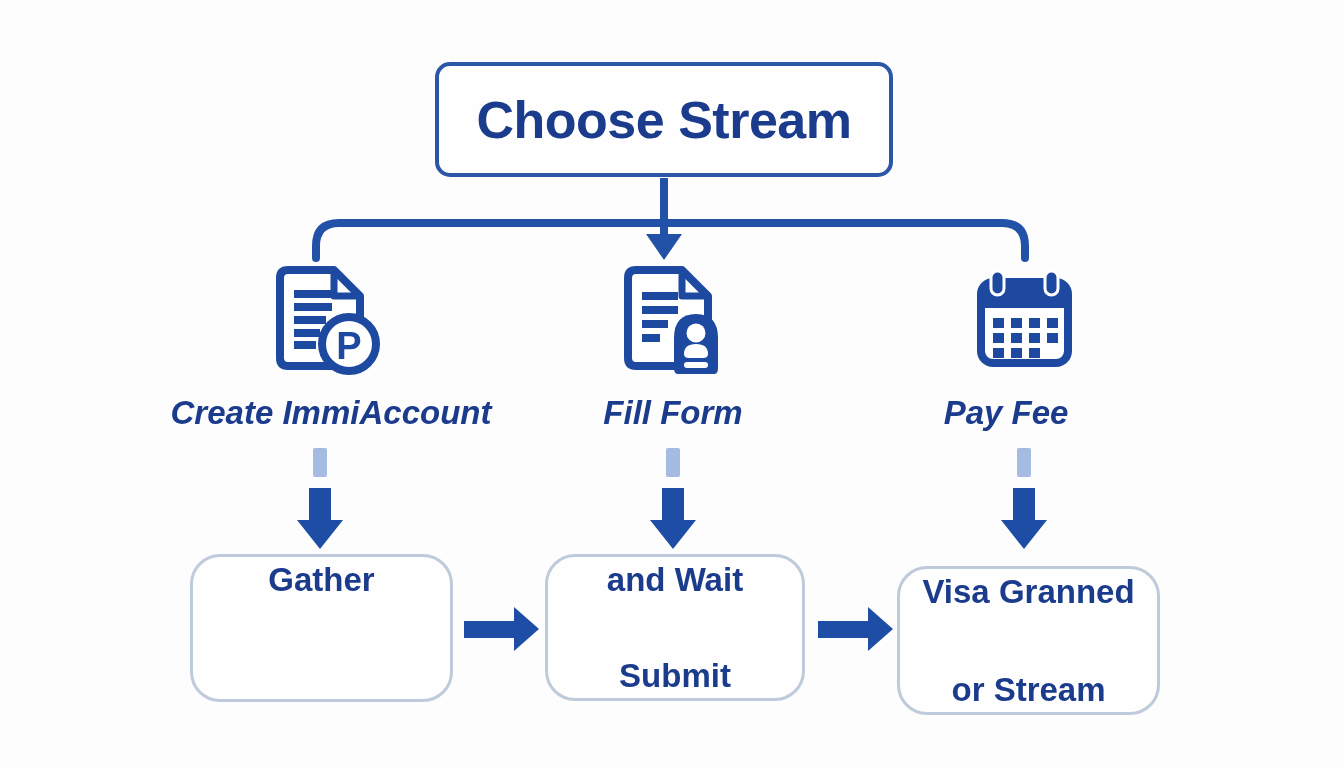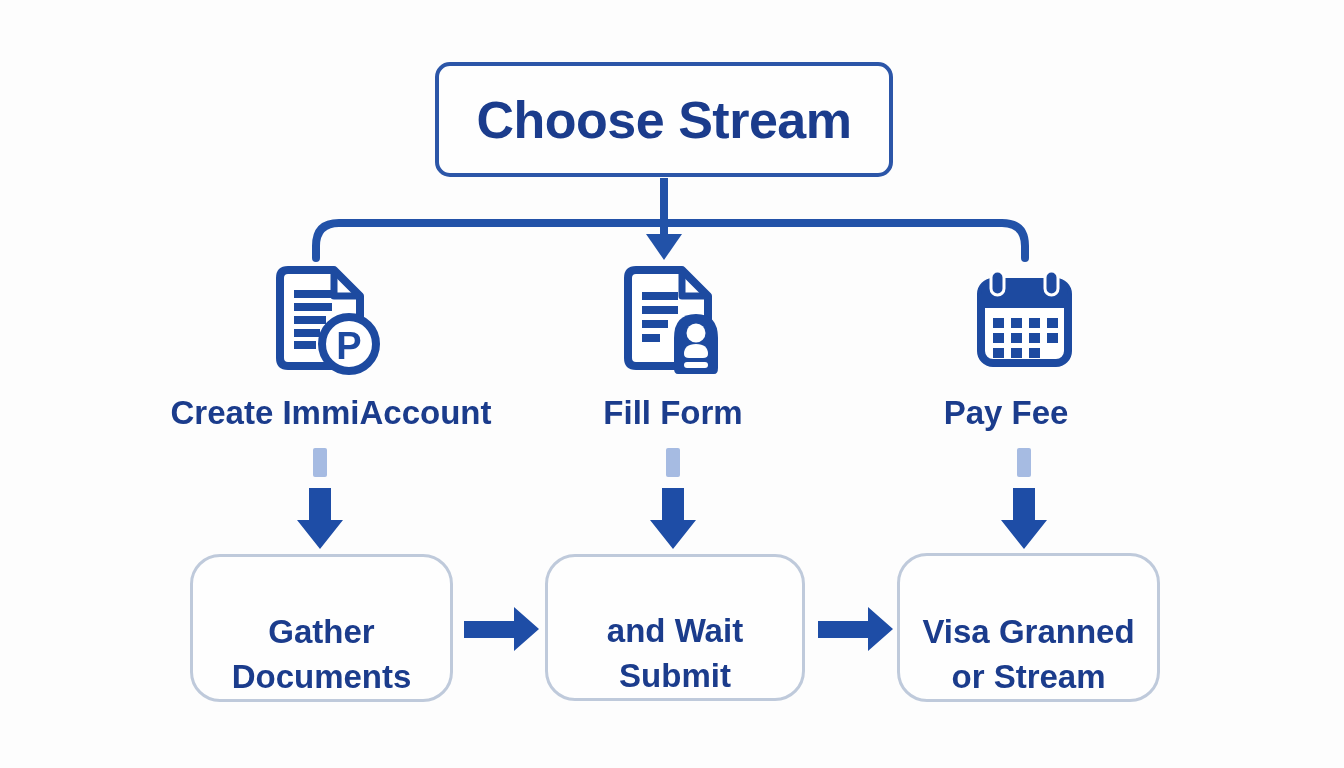--- a/index.html
+++ b/index.html
@@ -22,36 +22,36 @@
   .connector-svg { position: absolute; left: 0; top: 0; }
 
   .icon-svg { position: absolute; }
   .icon-immi { left: 268px; top: 262px; }
   .icon-form { left: 618px; top: 262px; }
   .icon-fee  { left: 972px; top: 266px; }
 
   .col-label {
     position: absolute; top: 392px; width: 360px; height: 42px;
     display: flex; align-items: center; justify-content: center;
-    font-size: 33px; font-weight: bold; color: #1b3c8c; white-space: nowrap;
+    font-size: 33px; font-weight: bold; color: #1b3c8c; white-space: nowrap; font-style: italic;
   }
   .col-label-1 { left: 151px; }
   .col-label-2 { left: 493px; }
   .col-label-3 { left: 826px; }
 
   .bottom-box {
     position: absolute;
     border: 3px solid #bfcadb; border-radius: 30px;
-    display: flex; flex-direction: column; align-items: center; justify-content: flex-end;
+    display: flex; flex-direction: column; align-items: center; justify-content: space-between;
     font-size: 33px; font-weight: bold; color: #1b3c8c; line-height: 45px;
     background: #fefefe; box-sizing: border-box; text-align: center;
   }
   .bottom-box-1 { left: 190px; top: 554px; width: 263px; height: 148px; }
   .bottom-box-2 { left: 545px; top: 554px; width: 260px; height: 147px; }
-  .bottom-box-3 { left: 897px; top: 553px; width: 263px; height: 149px; }
+  .bottom-box-3 { left: 897px; top: 566px; width: 263px; height: 149px; }
 </style>
 </head>
 <body>
 
 <div class="stage">
 
   <div class="top-box">
     <span>Choose Stream</span>
   </div>
 
@@ -124,21 +124,20 @@
   </div>
   <div class="col-label col-label-3">
     <span>Pay Fee</span>
   </div>
   <div class="col-label col-label-2">
     <span>Fill Form</span>
   </div>
 
   <div class="bottom-box bottom-box-1">
     <span>Gather</span>
-    <span>Documents</span>
   </div>
   <div class="bottom-box bottom-box-2">
     <span>and Wait</span>
     <span>Submit</span>
   </div>
   <div class="bottom-box bottom-box-3">
     <span>Visa Granned</span>
     <span>or Stream</span>
   </div>
 

